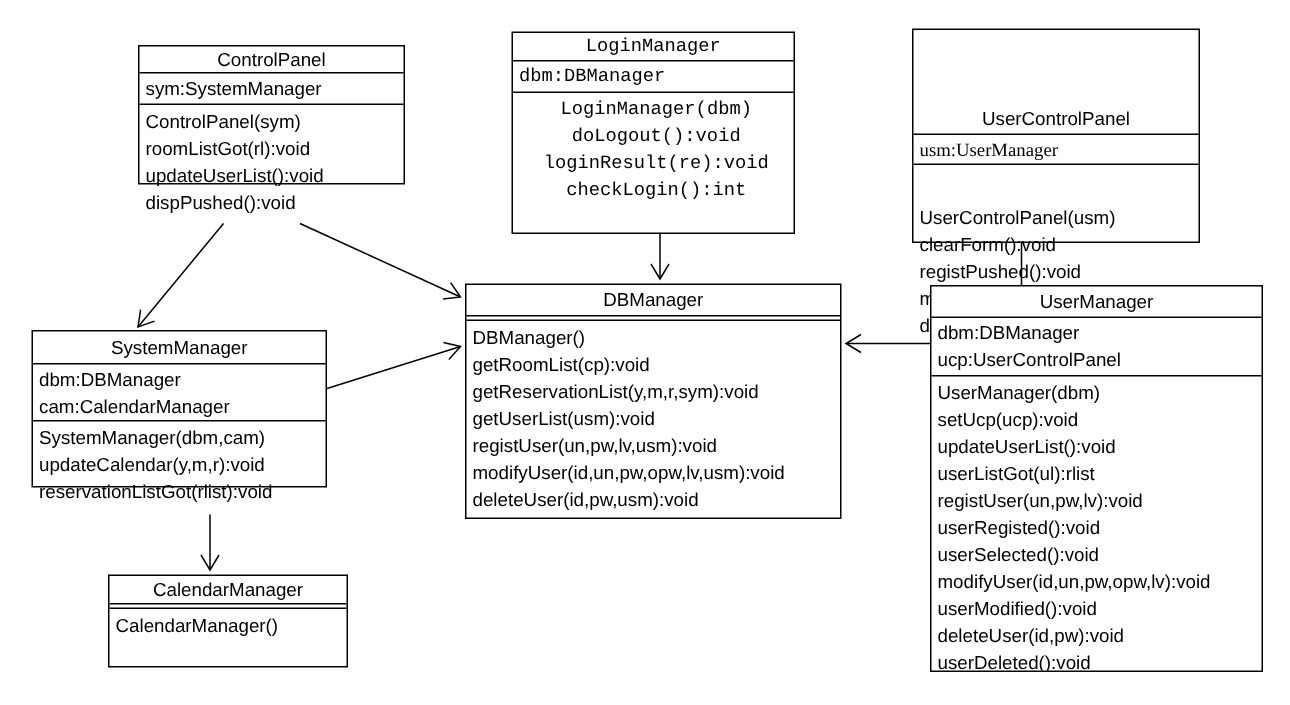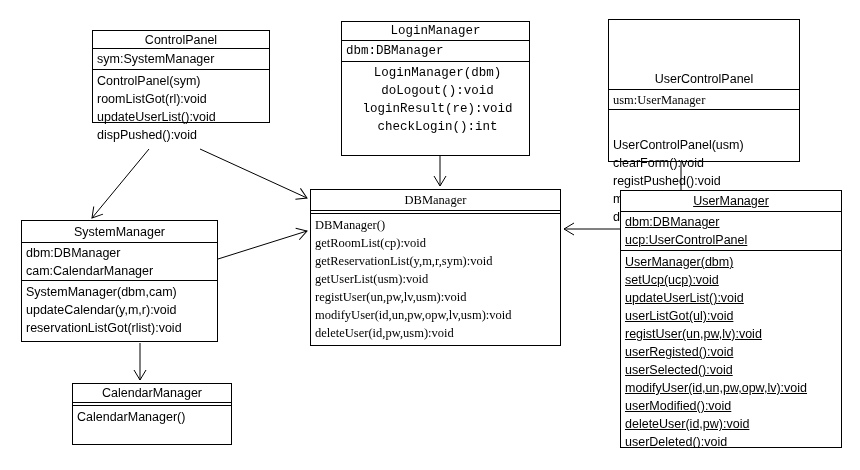--- a/index.html
+++ b/index.html
@@ -87,56 +87,56 @@
       </div>
     <div class="uml-methods" style="height:99px;margin-top:24px;">
         <div class="member-line">UserControlPanel(usm)</div>
         <div class="member-line">clearForm():void</div>
         <div class="member-line">registPushed():void</div>
         <div class="member-line">modifyPushed():void</div>
         <div class="member-line">deletePushed():void</div>
       </div>
   </div>
 
-  <div class="uml-class" style="left:310px;top:189px;width:251px;height:157px;font-family:Liberation Serif, serif;">
+  <div class="uml-class" style="left:310px;top:189px;width:251px;height:157px;">
     <div class="uml-title" style="height:21px;">DBManager</div>
     <div class="uml-attrs" style="height:3px;padding:0;"></div>
     <div class="uml-methods" style="height:131px;">
         <div class="member-line">DBManager()</div>
         <div class="member-line">getRoomList(cp):void</div>
         <div class="member-line">getReservationList(y,m,r,sym):void</div>
         <div class="member-line">getUserList(usm):void</div>
         <div class="member-line">registUser(un,pw,lv,usm):void</div>
         <div class="member-line">modifyUser(id,un,pw,opw,lv,usm):void</div>
         <div class="member-line">deleteUser(id,pw,usm):void</div>
       </div>
   </div>
 
-  <div class="uml-class" style="left:620px;top:190px;width:222px;height:258px;text-decoration:underline;">
+  <div class="uml-class" style="left:620px;top:190px;width:222px;height:258px;">
     <div class="uml-title" style="height:21px;">UserManager</div>
     <div class="uml-attrs" style="height:39px;">
         <div class="member-line">dbm:DBManager</div>
         <div class="member-line">ucp:UserControlPanel</div>
       </div>
     <div class="uml-methods" style="height:196px;">
         <div class="member-line">UserManager(dbm)</div>
         <div class="member-line">setUcp(ucp):void</div>
         <div class="member-line">updateUserList():void</div>
-        <div class="member-line">userListGot(ul):void</div>
+        <div class="member-line">userListGot(ul):rlist</div>
         <div class="member-line">registUser(un,pw,lv):void</div>
         <div class="member-line">userRegisted():void</div>
         <div class="member-line">userSelected():void</div>
         <div class="member-line">modifyUser(id,un,pw,opw,lv):void</div>
         <div class="member-line">userModified():void</div>
         <div class="member-line">deleteUser(id,pw):void</div>
         <div class="member-line">userDeleted():void</div>
       </div>
   </div>
 
-  <div class="uml-class" style="left:21px;top:220px;width:197px;height:122px;">
+  <div class="uml-class" style="left:21px;top:220px;width:197px;height:105px;">
     <div class="uml-title" style="height:22px;">SystemManager</div>
     <div class="uml-attrs" style="height:38px;">
         <div class="member-line">dbm:DBManager</div>
         <div class="member-line">cam:CalendarManager</div>
       </div>
     <div class="uml-methods" style="height:61px;">
         <div class="member-line">SystemManager(dbm,cam)</div>
         <div class="member-line">updateCalendar(y,m,r):void</div>
         <div class="member-line">reservationListGot(rlist):void</div>
       </div>

